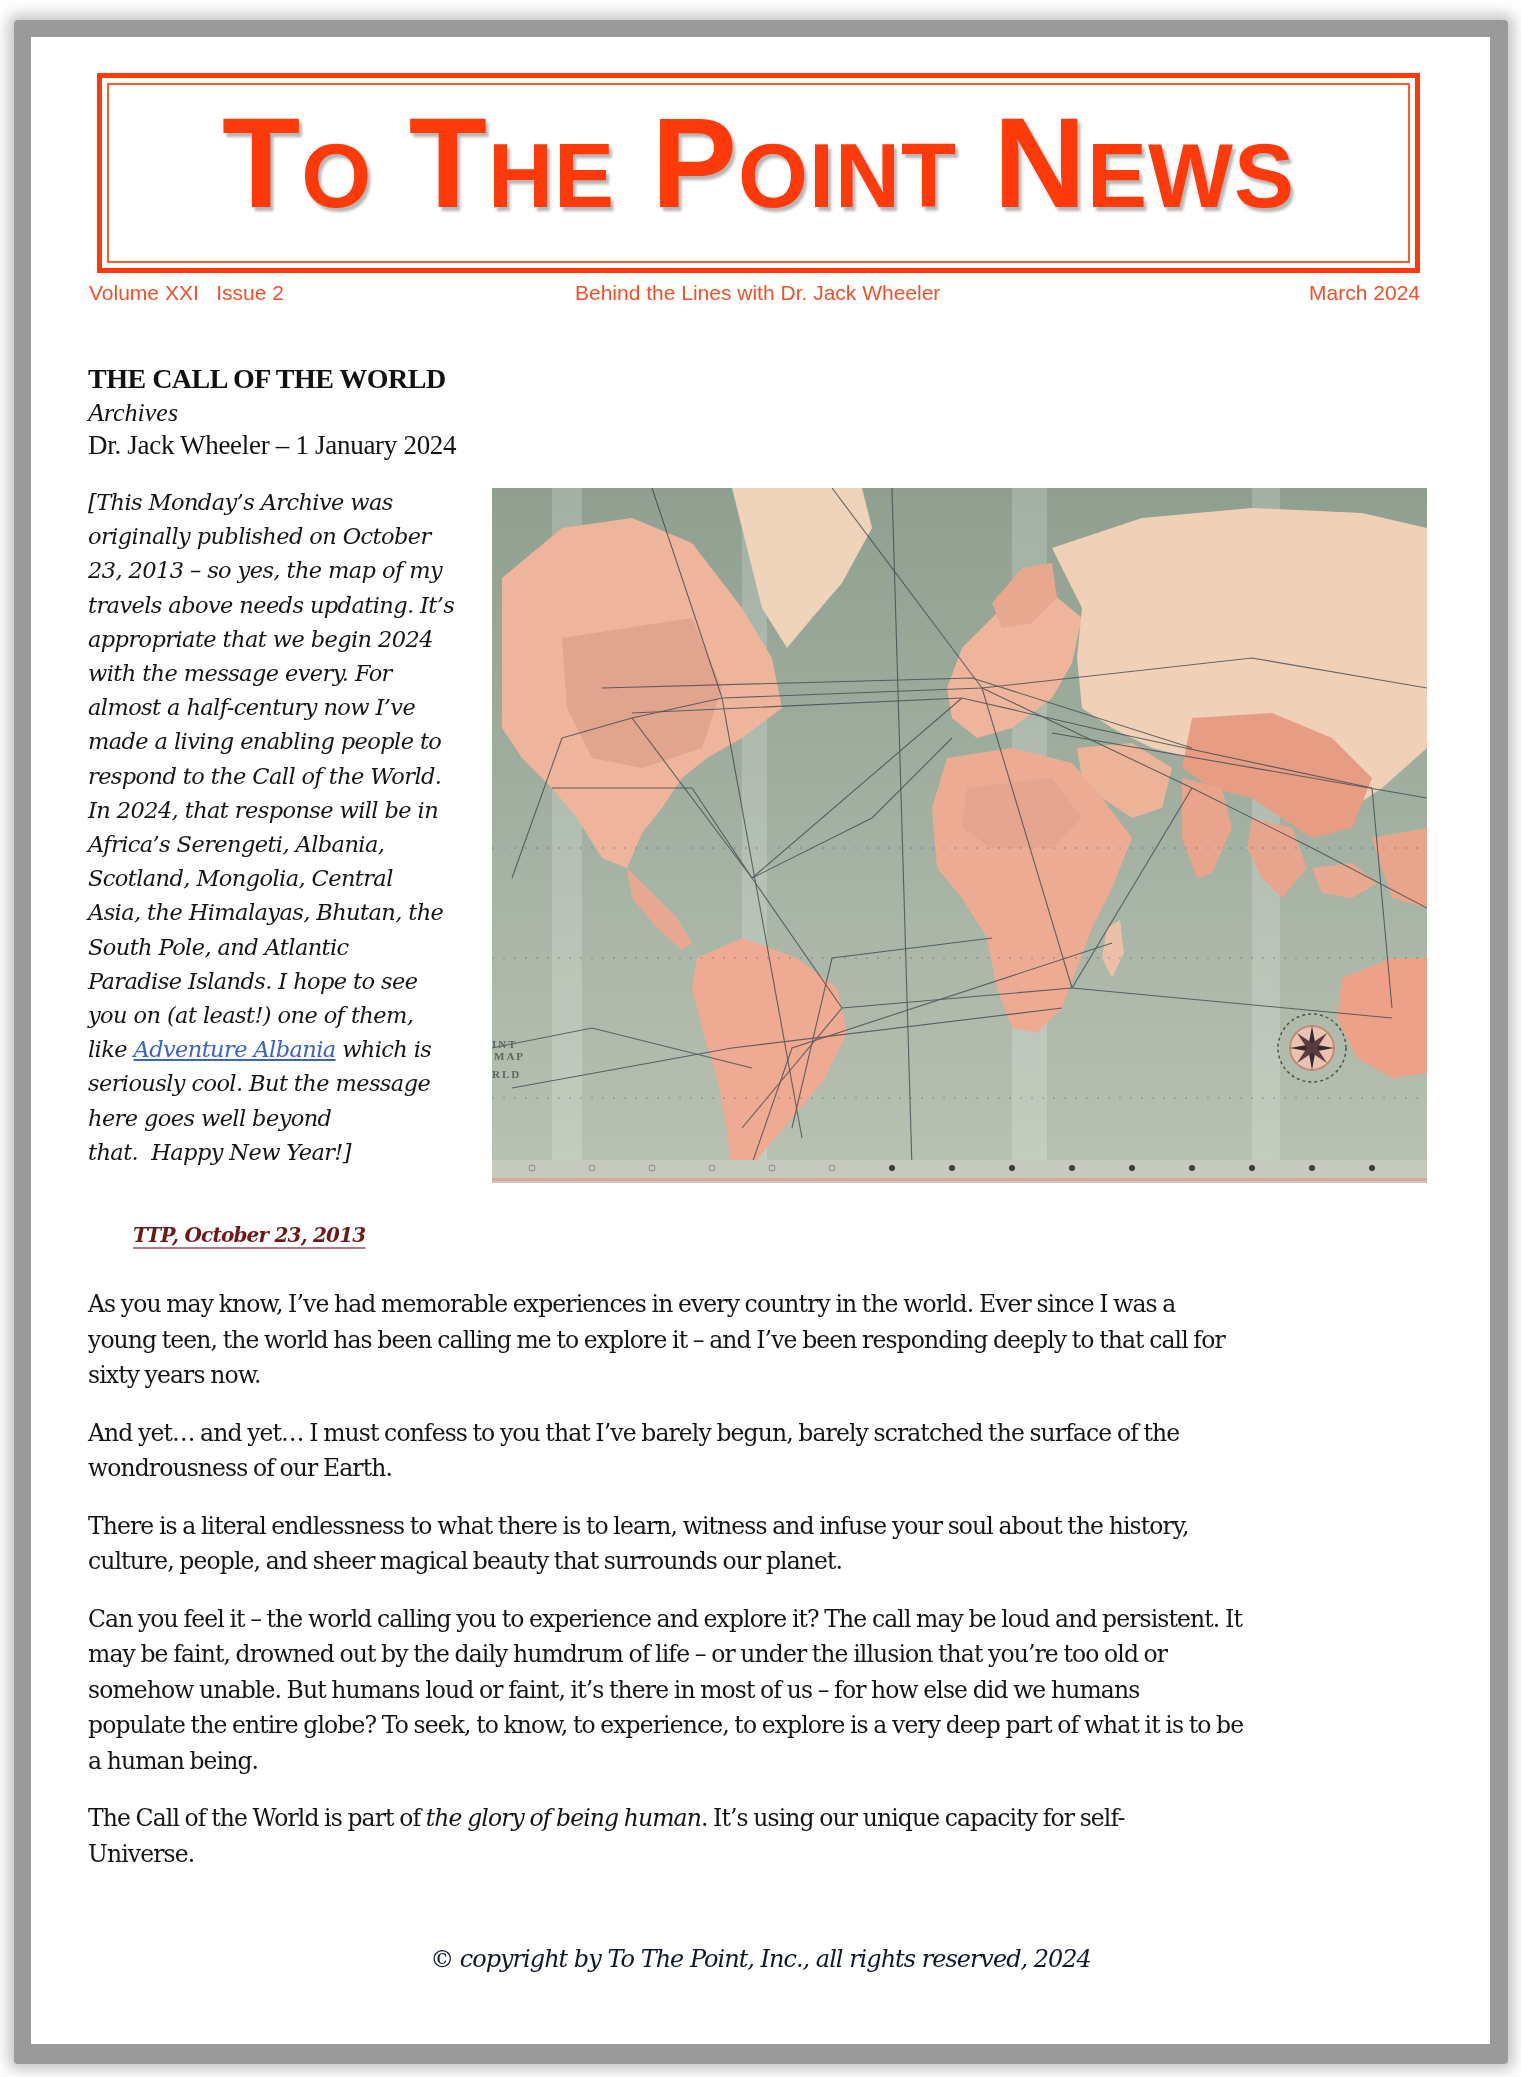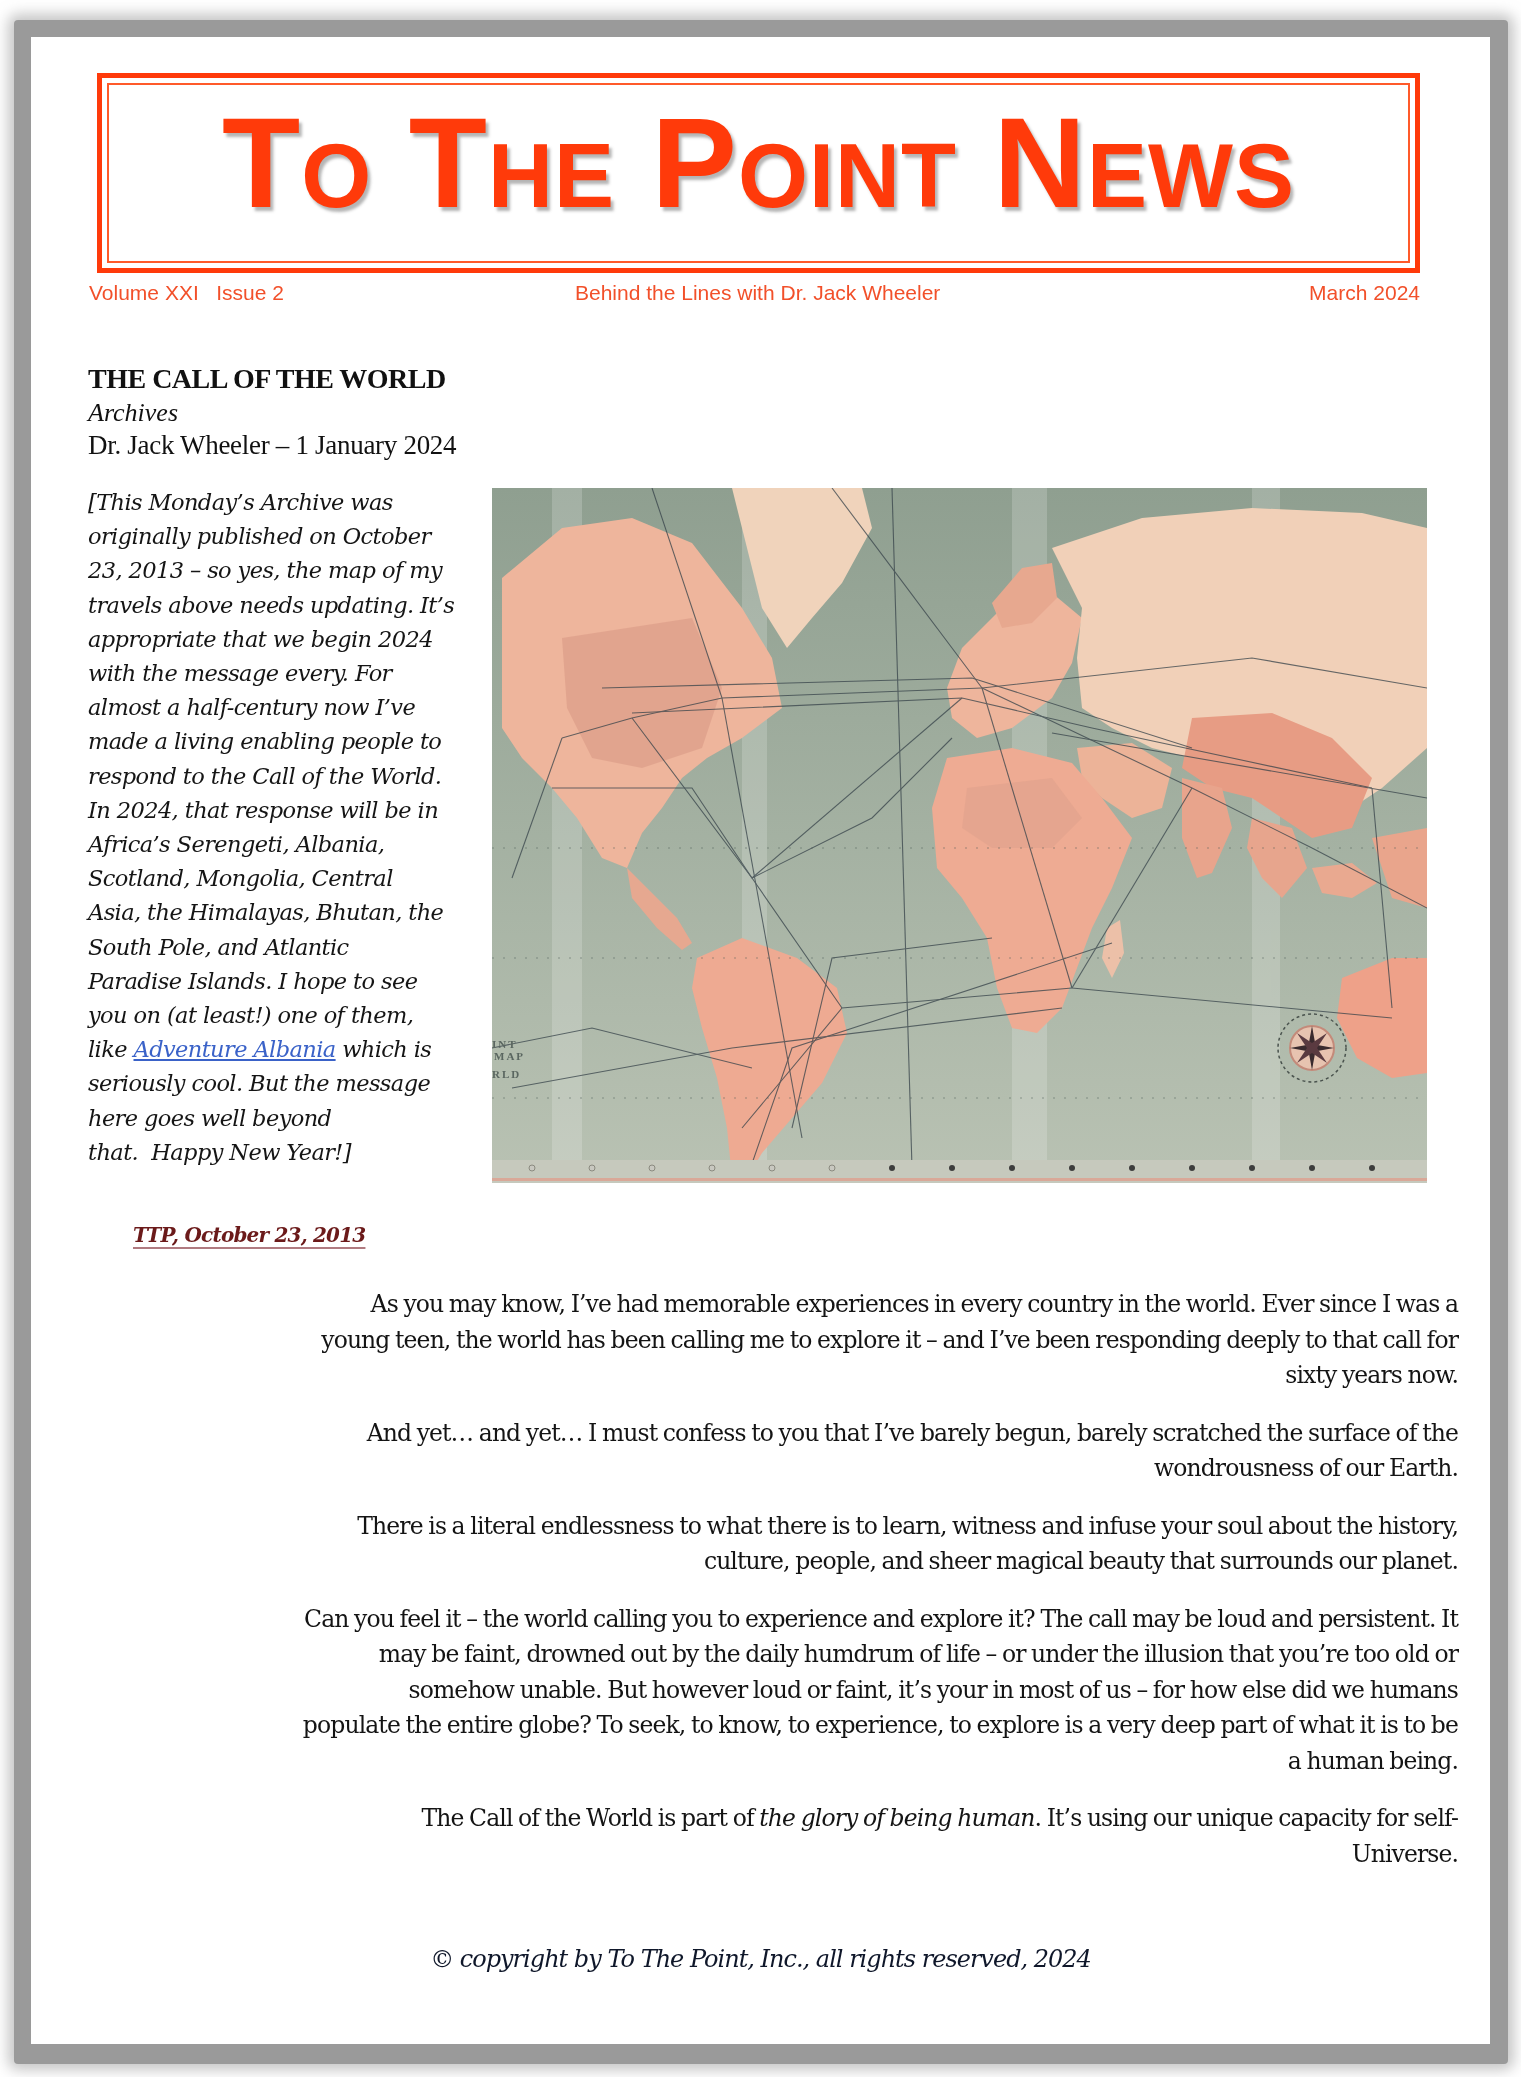--- a/index.html
+++ b/index.html
@@ -84,21 +84,21 @@
     font-size: 20px; color: #6b1a1a; letter-spacing: -0.8px;
     text-decoration: underline; text-decoration-color: #b07a80;
     text-underline-offset: 5px;
   }
   .body-text {
     position: absolute; left: 57px; top: 1250px; width: 1370px;
     font-family: "DejaVu Serif", serif;
     font-size: 23.5px; line-height: 35.5px; color: #141414;
     letter-spacing: -0.9px; word-spacing: -1px;
   }
-  .body-text p { margin: 0 0 22px 0; text-align: right; }
+  .body-text p { margin: 0 0 22px 0; }
   .body-text .line { display: block; white-space: nowrap; }
   .copyright {
     position: absolute; left: 0; right: 0; top: 1908px; text-align: center;
     font-family: "DejaVu Serif", serif; font-style: italic;
     font-size: 24px; color: #0f172a; letter-spacing: -1px;
   }
 </style>
 </head>
 <body>
 
@@ -274,21 +274,21 @@
       <span class="line">And yet… and yet… I must confess to you that I’ve barely begun, barely scratched the surface of the</span>
       <span class="line">wondrousness of our Earth.</span>
     </p>
     <p>
       <span class="line">There is a literal endlessness to what there is to learn, witness and infuse your soul about the history,</span>
       <span class="line">culture, people, and sheer magical beauty that surrounds our planet.</span>
     </p>
     <p>
       <span class="line">Can you feel it – the world calling you to experience and explore it? The call may be loud and persistent. It</span>
       <span class="line">may be faint, drowned out by the daily humdrum of life – or under the illusion that you’re too old or</span>
-      <span class="line">somehow unable. But however loud or faint, it’s your in most of us – for how else did we humans</span>
+      <span class="line">somehow unable. But humans loud or faint, it’s there in most of us – for how else did we humans</span>
       <span class="line">populate the entire globe? To seek, to know, to experience, to explore is a very deep part of what it is to be</span>
       <span class="line">a human being.</span>
     </p>
     <p>
       <span class="line"><span style="white-space:pre">The Call of the World is part of </span><em>the glory of being human</em><span style="white-space:pre">. It’s using our unique capacity for self-</span></span>
       <span class="line">Universe.</span>
     </p>
   </div>
 
   <div class="copyright">© copyright by To The Point, Inc., all rights reserved, 2024</div>

